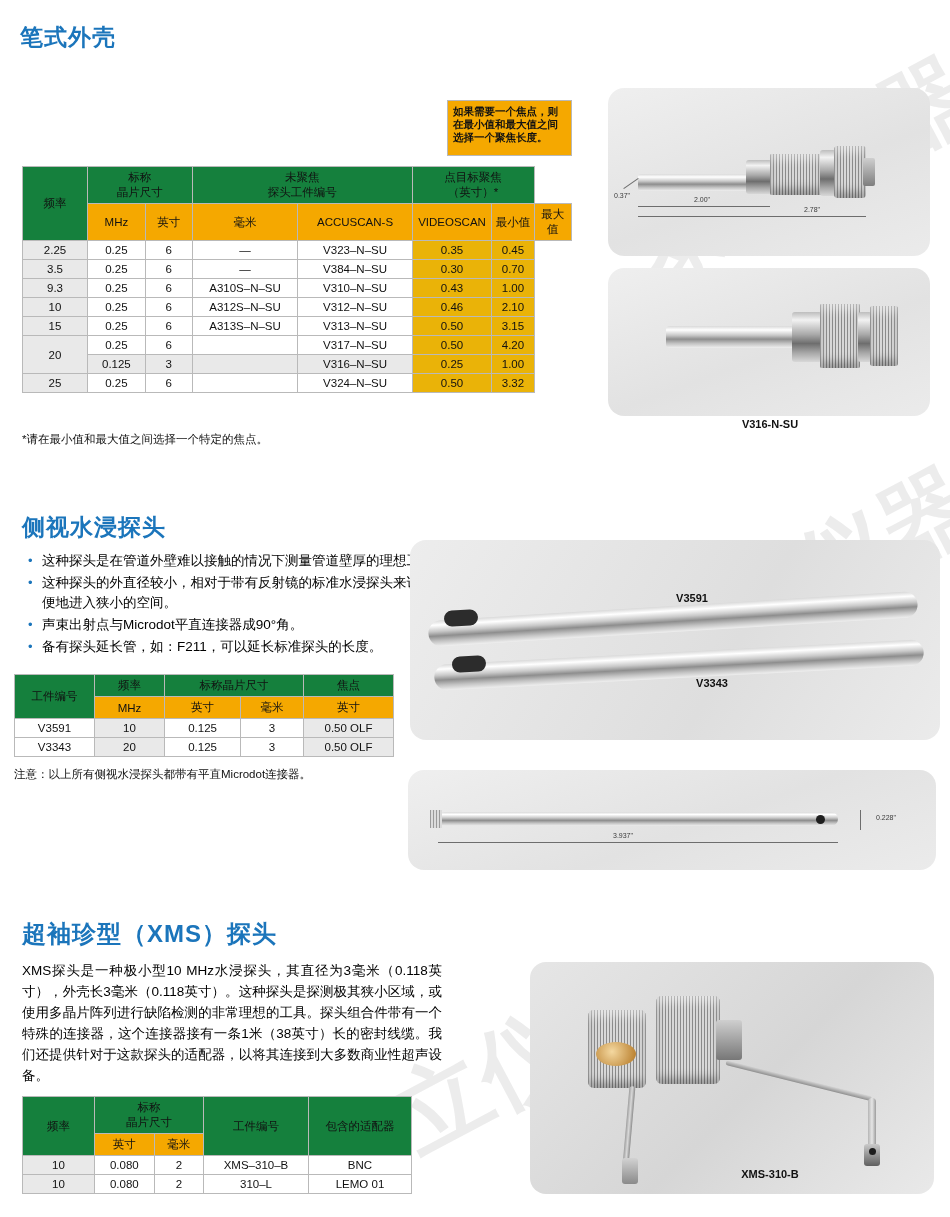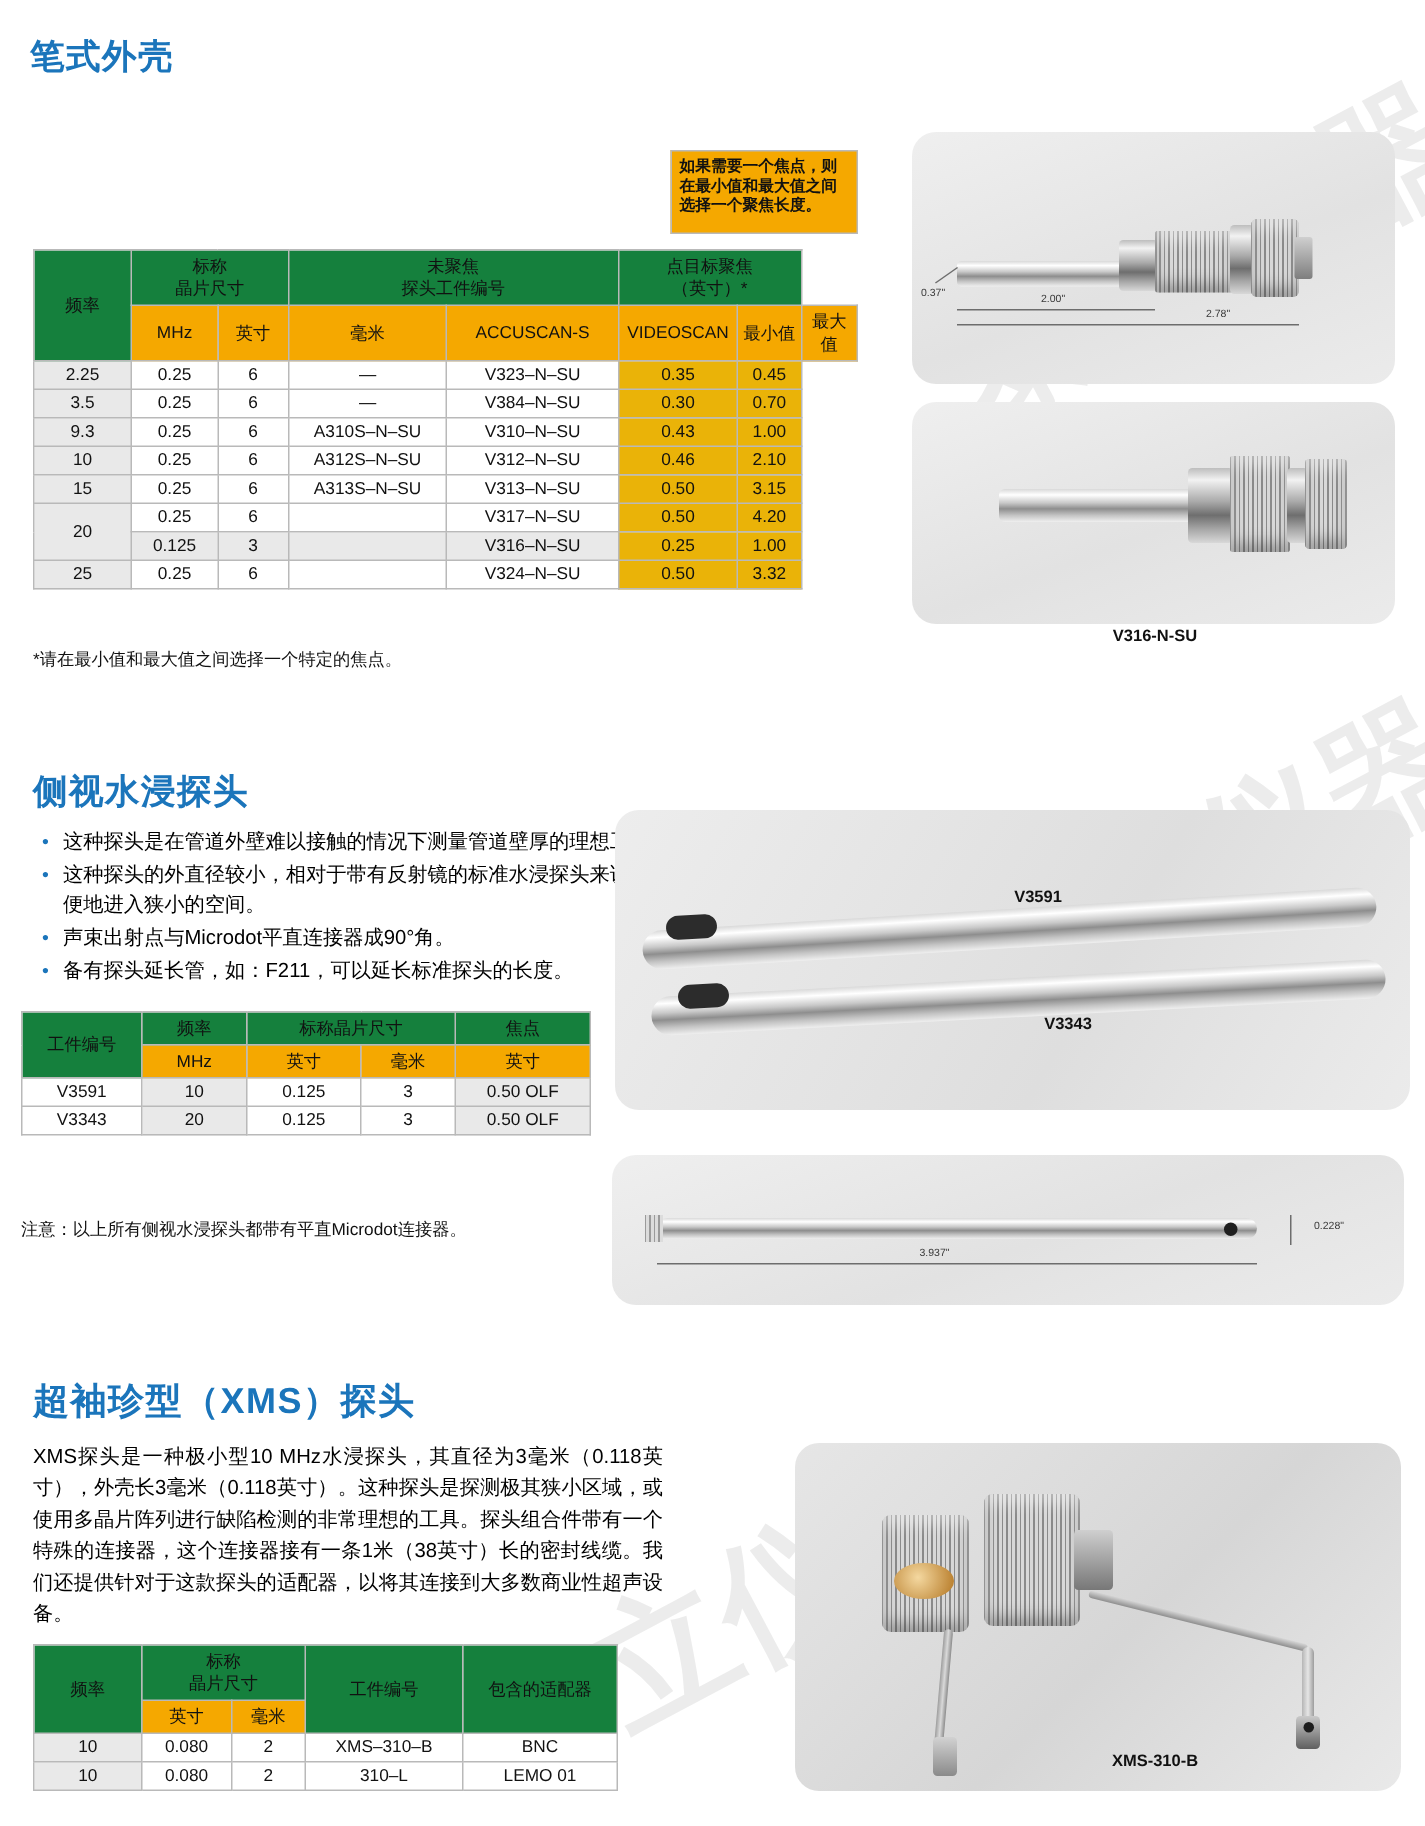--- a/index.html
+++ b/index.html
@@ -284,21 +284,21 @@
     <tr>
       <td class="cell-white">V3343</td>
       <td class="cell-grey">20</td>
       <td class="cell-white">0.125</td>
       <td class="cell-white">3</td>
       <td class="cell-grey">0.50  OLF</td>
     </tr>
   </tbody>
     </table>
 
-  <div class="note" style="position:absolute; left:14px; top:805px;">注意：以上所有侧视水浸探头都带有平直Microdot连接器。</div>
+  <div class="note" style="position:absolute; left:14px; top:760px;">注意：以上所有侧视水浸探头都带有平直Microdot连接器。</div>
 
   <div class="photo-panel" style="left:410px; top:540px; width:530px; height:200px; background:linear-gradient(120deg,#ededed,#dedede 60%,#ebebeb);">
     <div class="metal" style="position:absolute; left:18px; top:66px; width:490px; height:26px; transform:rotate(-3.5deg); border-radius:13px;"></div>
     <div style="position:absolute; left:34px; top:70px; width:34px; height:16px; background:#2c2c2c; border-radius:8px; transform:rotate(-3.5deg);"></div>
     <div class="metal" style="position:absolute; left:24px; top:112px; width:490px; height:26px; transform:rotate(-3deg); border-radius:13px;"></div>
     <div style="position:absolute; left:42px; top:116px; width:34px; height:16px; background:#2c2c2c; border-radius:8px; transform:rotate(-3deg);"></div>
   </div>
   <div class="cap" style="left:652px; top:592px; width:80px;">V3591</div>
   <div class="cap" style="left:672px; top:677px; width:80px;">V3343</div>
 

